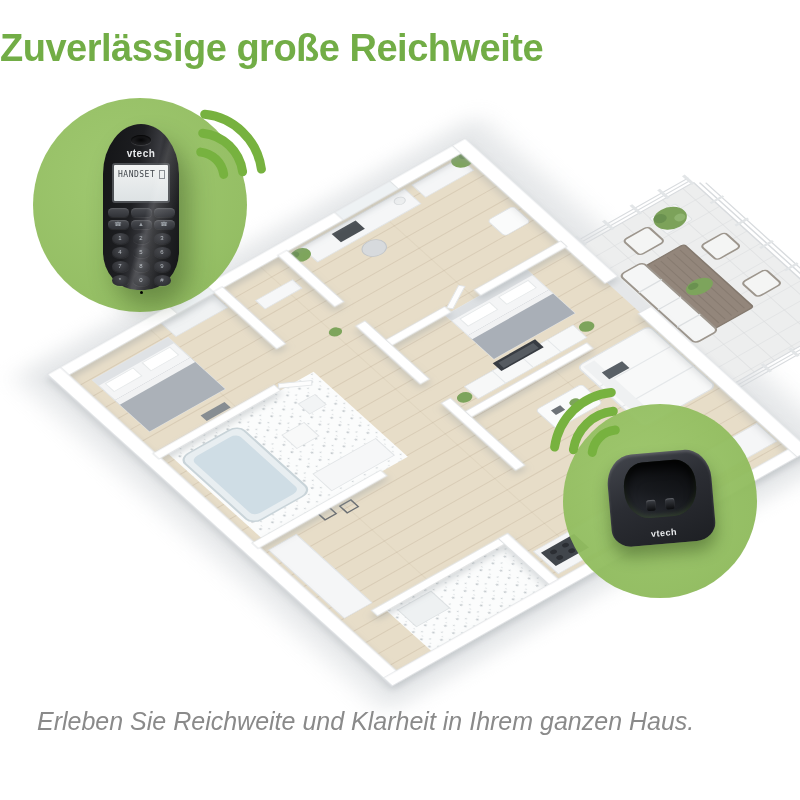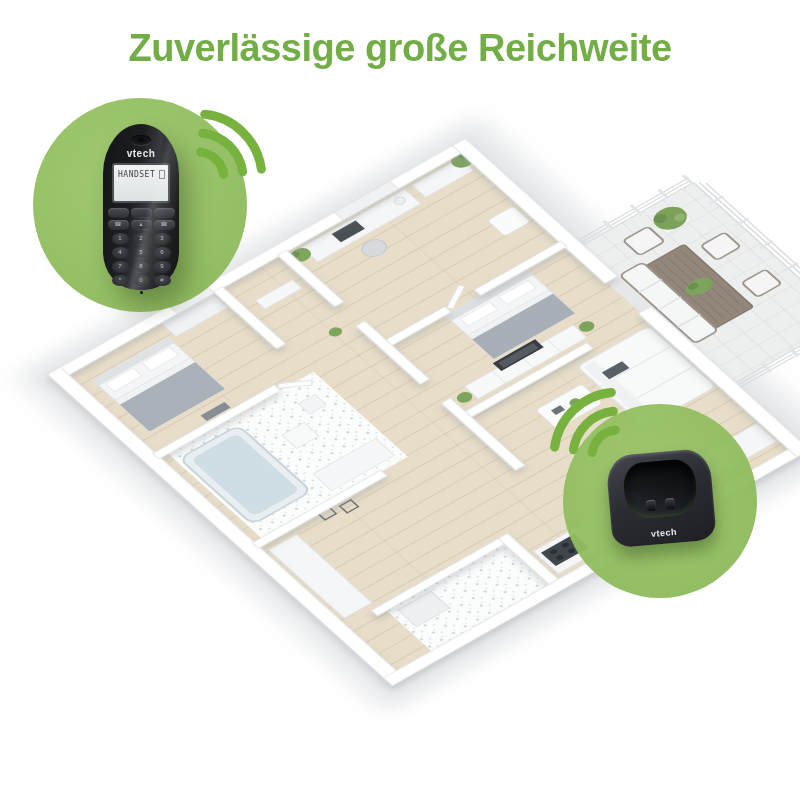--- a/index.html
+++ b/index.html
@@ -1,19 +1,19 @@
 <!DOCTYPE html>
 <html><head>
 <meta charset="utf-8">
 <style>
   html,body{margin:0;padding:0;background:#ffffff;}
   #canvas{position:relative;width:800px;height:800px;background:#ffffff;overflow:hidden;
           font-family:"Liberation Sans",sans-serif;}
   
-  .title{position:absolute;top:27px;left:0;width:100%;text-align:center;
+  .title{position:absolute;top:27px;left:0;width:100%;text-align:left;
          font-size:38px;font-weight:bold;letter-spacing:-0.5px;color:#72ad46;z-index:5;}
   .caption{position:absolute;left:37px;top:707px;font-size:25px;font-style:italic;
            color:#8a8a8a;z-index:5;}
   
   #plan{position:absolute;left:0;top:0;z-index:1;}
   
   .callout{position:absolute;border-radius:50%;z-index:3;
            background:radial-gradient(circle at 42% 38%, rgba(157,199,108,0.97) 0%, rgba(143,187,92,0.95) 70%, rgba(136,180,85,0.95) 100%);}
   #circle-handset{left:33px;top:98px;width:214px;height:214px;}
   #circle-base{left:563px;top:404px;width:194px;height:194px;}
@@ -321,13 +321,14 @@
     </div>
   </div>
   <svg class="waves" id="waves-base" width="96" height="96" viewBox="0 0 96 96">
     <g fill="none" stroke="#77b23f" stroke-width="9" stroke-linecap="round">
       <path d="M58.2 82.4 A26 26 0 0 1 81.3 60.1"></path>
       <path d="M39.4 79.7 A45 45 0 0 1 79.3 41.3"></path>
       <path d="M20.6 77.1 A64 64 0 0 1 77.3 22.4"></path>
     </g>
   </svg>
 
+  <div class="caption">Erleben Sie Reichweite und Klarheit in Ihrem ganzen Haus.</div>
 </div>
 
 </body></html>

